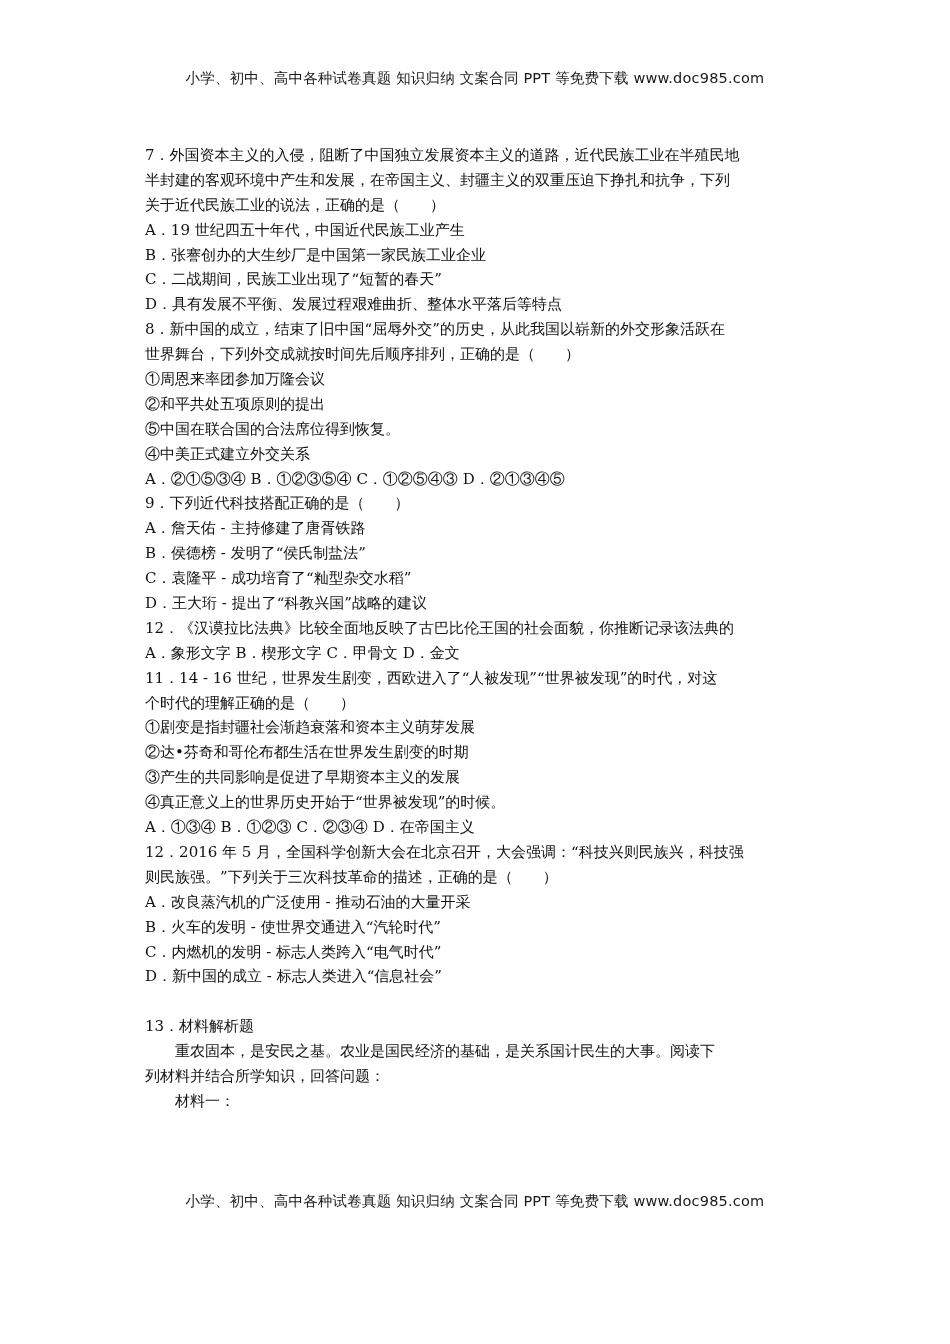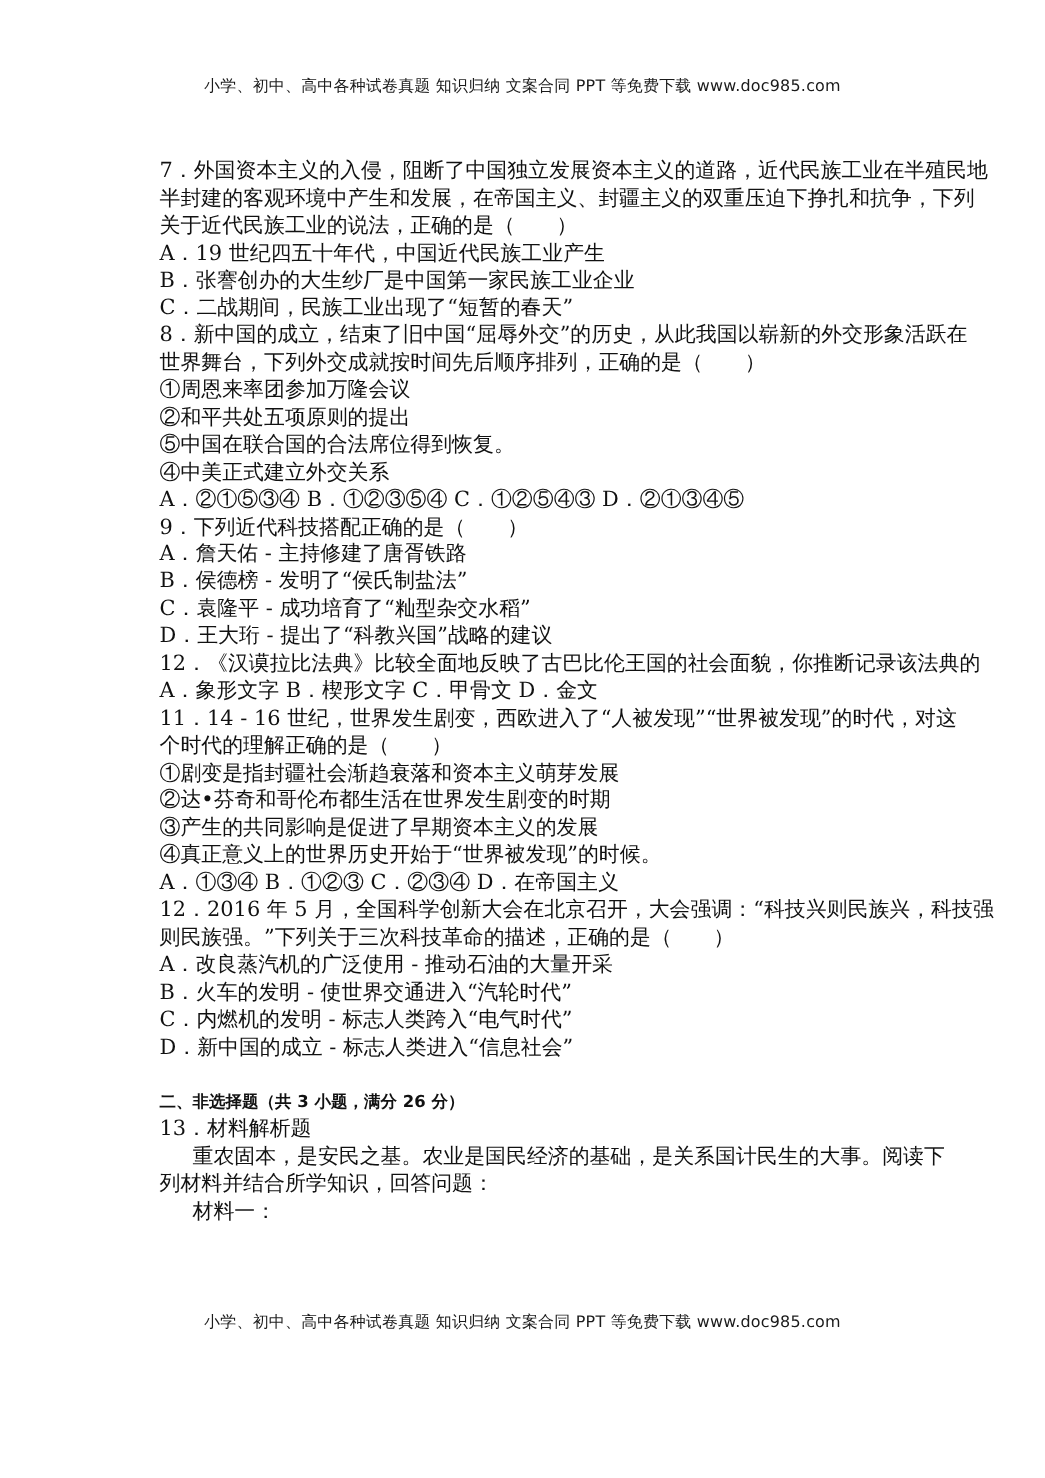--- a/index.html
+++ b/index.html
@@ -27,21 +27,21 @@
     }
     .header { top: 69px; }
     .footer { top: 1192px; }
     .content {
       position: absolute;
       left: 145px;
       top: 143px;
       width: 670px;
     }
     .line {
-      font-size: 19px;
+      font-size: 15px;
       line-height: 24.9px;
       height: 24.9px;
       white-space: nowrap;
       overflow: visible;
     }
     .section-title {
       font-family: "DejaVu Sans", "Liberation Sans", sans-serif;
       font-weight: bold;
       font-size: 15px;
       line-height: 24.9px;
@@ -58,20 +58,21 @@
 
 <div class="content">
 
   <div>
     <div class="line">7．外国资本主义的入侵，阻断了中国独立发展资本主义的道路，近代民族工业在半殖民地</div>
     <div class="line">半封建的客观环境中产生和发展，在帝国主义、封疆主义的双重压迫下挣扎和抗争，下列</div>
     <div class="line">关于近代民族工业的说法，正确的是（　　）</div>
     <div class="line">A．19 世纪四五十年代，中国近代民族工业产生</div>
     <div class="line">B．张謇创办的大生纱厂是中国第一家民族工业企业</div>
     <div class="line">C．二战期间，民族工业出现了“短暂的春天”</div>
+    <div class="line">D．具有发展不平衡、发展过程艰难曲折、整体水平落后等特点</div>
   </div>
 
   <div>
     <div class="line">8．新中国的成立，结束了旧中国“屈辱外交”的历史，从此我国以崭新的外交形象活跃在</div>
     <div class="line">世界舞台，下列外交成就按时间先后顺序排列，正确的是（　　）</div>
     <div class="line">①周恩来率团参加万隆会议</div>
     <div class="line">②和平共处五项原则的提出</div>
     <div class="line">⑤中国在联合国的合法席位得到恢复。</div>
     <div class="line">④中美正式建立外交关系</div>
     <div class="line">A．②①⑤③④ B．①②③⑤④ C．①②⑤④③ D．②①③④⑤</div>
@@ -105,21 +106,20 @@
     <div class="line">则民族强。”下列关于三次科技革命的描述，正确的是（　　）</div>
     <div class="line">A．改良蒸汽机的广泛使用 - 推动石油的大量开采</div>
     <div class="line">B．火车的发明 - 使世界交通进入“汽轮时代”</div>
     <div class="line">C．内燃机的发明 - 标志人类跨入“电气时代”</div>
     <div class="line">D．新中国的成立 - 标志人类进入“信息社会”</div>
   </div>
 
   <div class="spacer"></div>
 
   <div>
-    <div class="section-title">二、非选择题（共 3 小题，满分 26 分）</div>
     <div class="line">13．材料解析题</div>
     <div class="line indent">重农固本，是安民之基。农业是国民经济的基础，是关系国计民生的大事。阅读下</div>
     <div class="line">列材料并结合所学知识，回答问题：</div>
     <div class="line indent">材料一：</div>
   </div>
 </div>
 
 <div class="footer">小学、初中、高中各种试卷真题 知识归纳 文案合同 PPT 等免费下载  www.doc985.com</div>
 
 </body></html>

